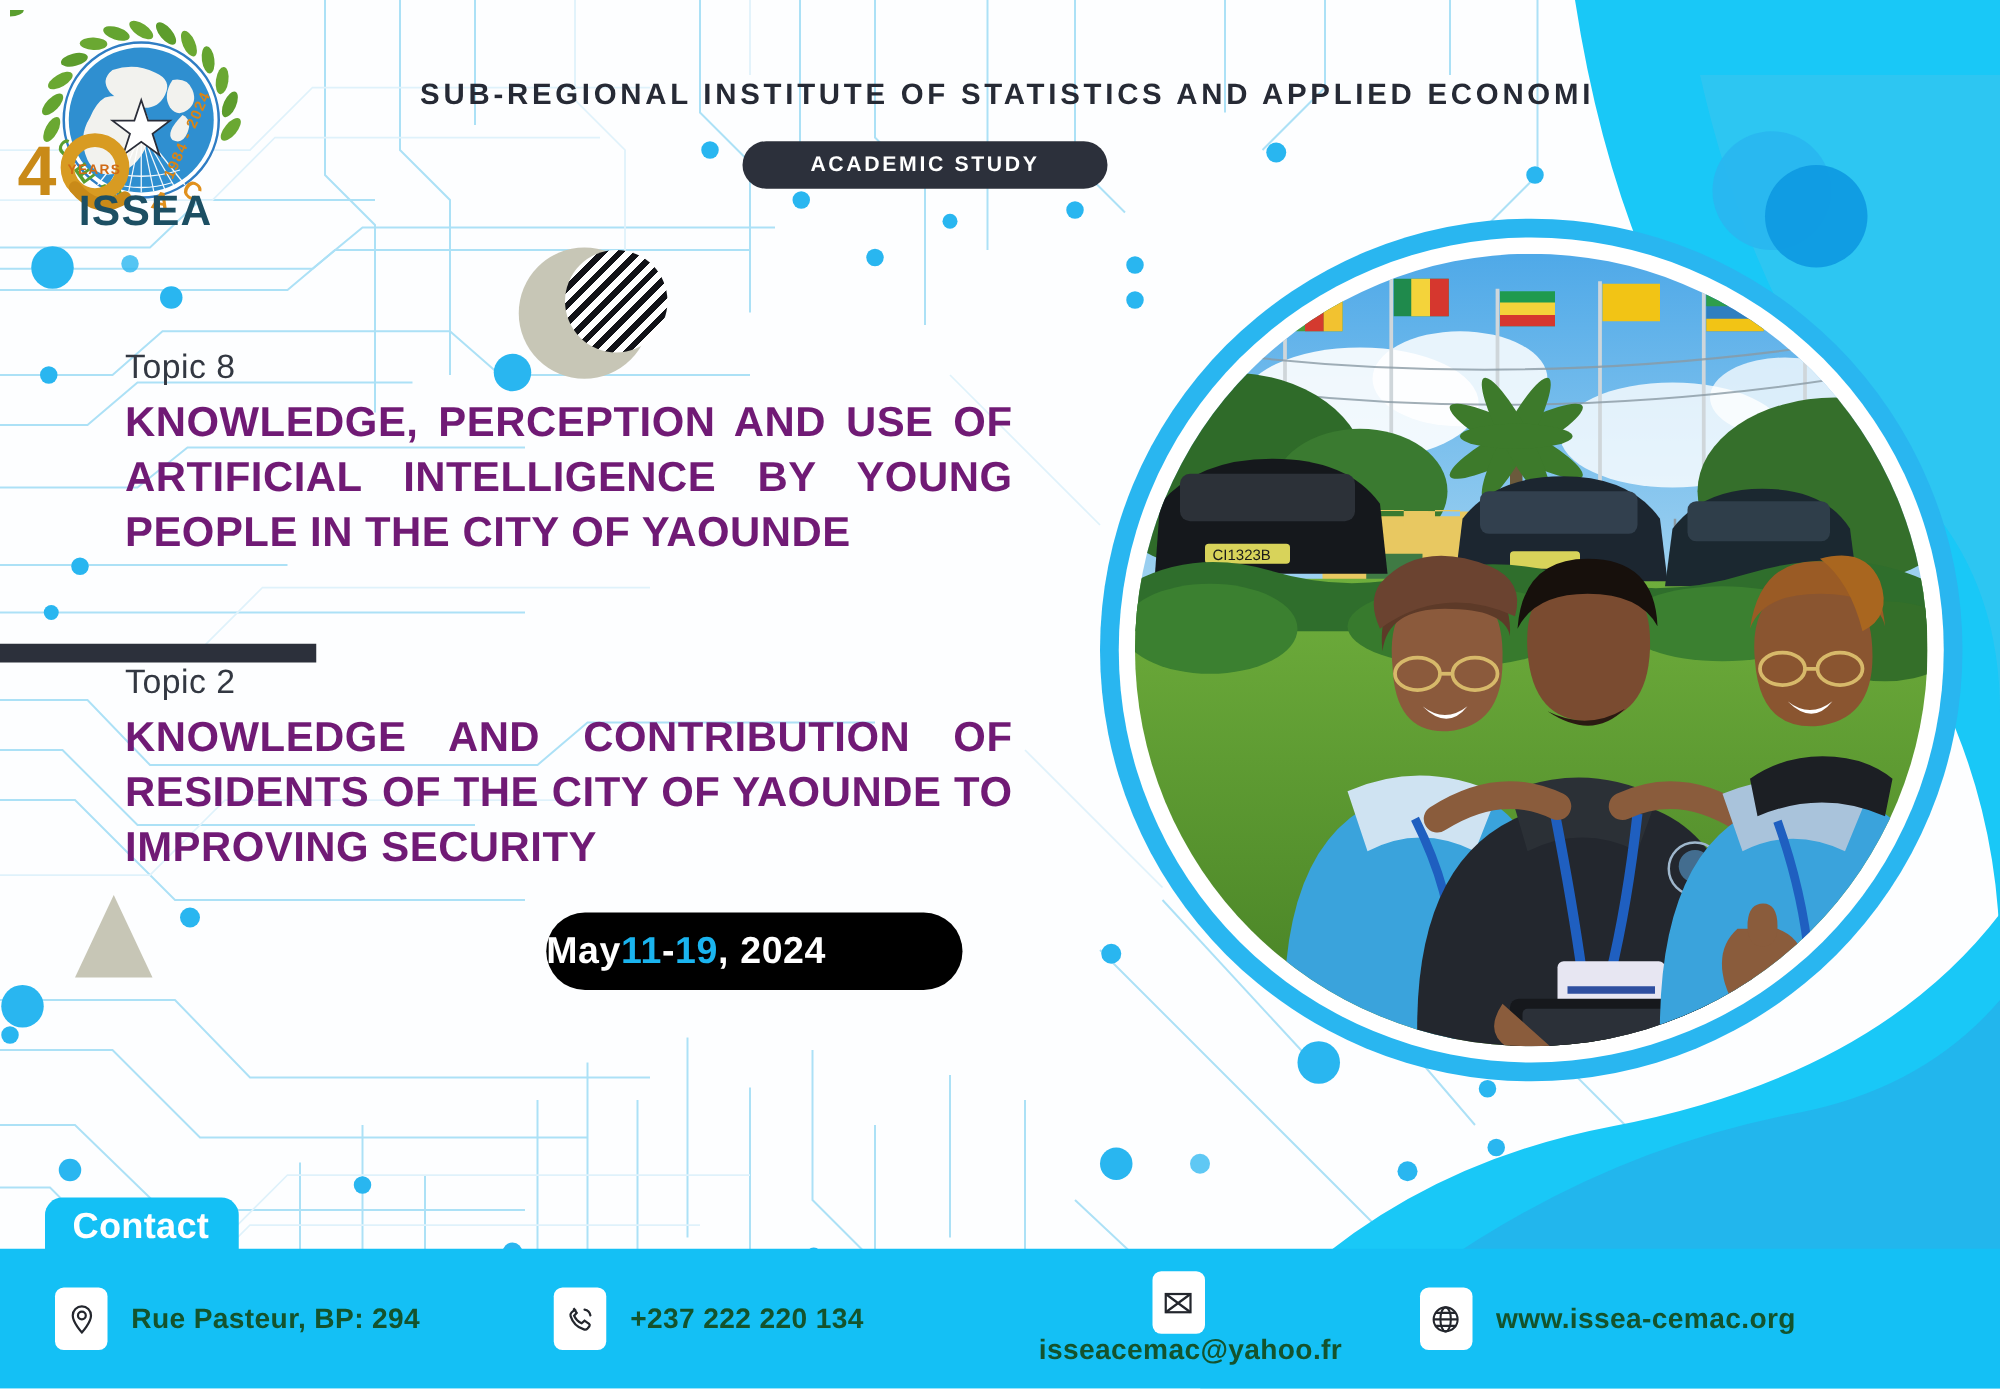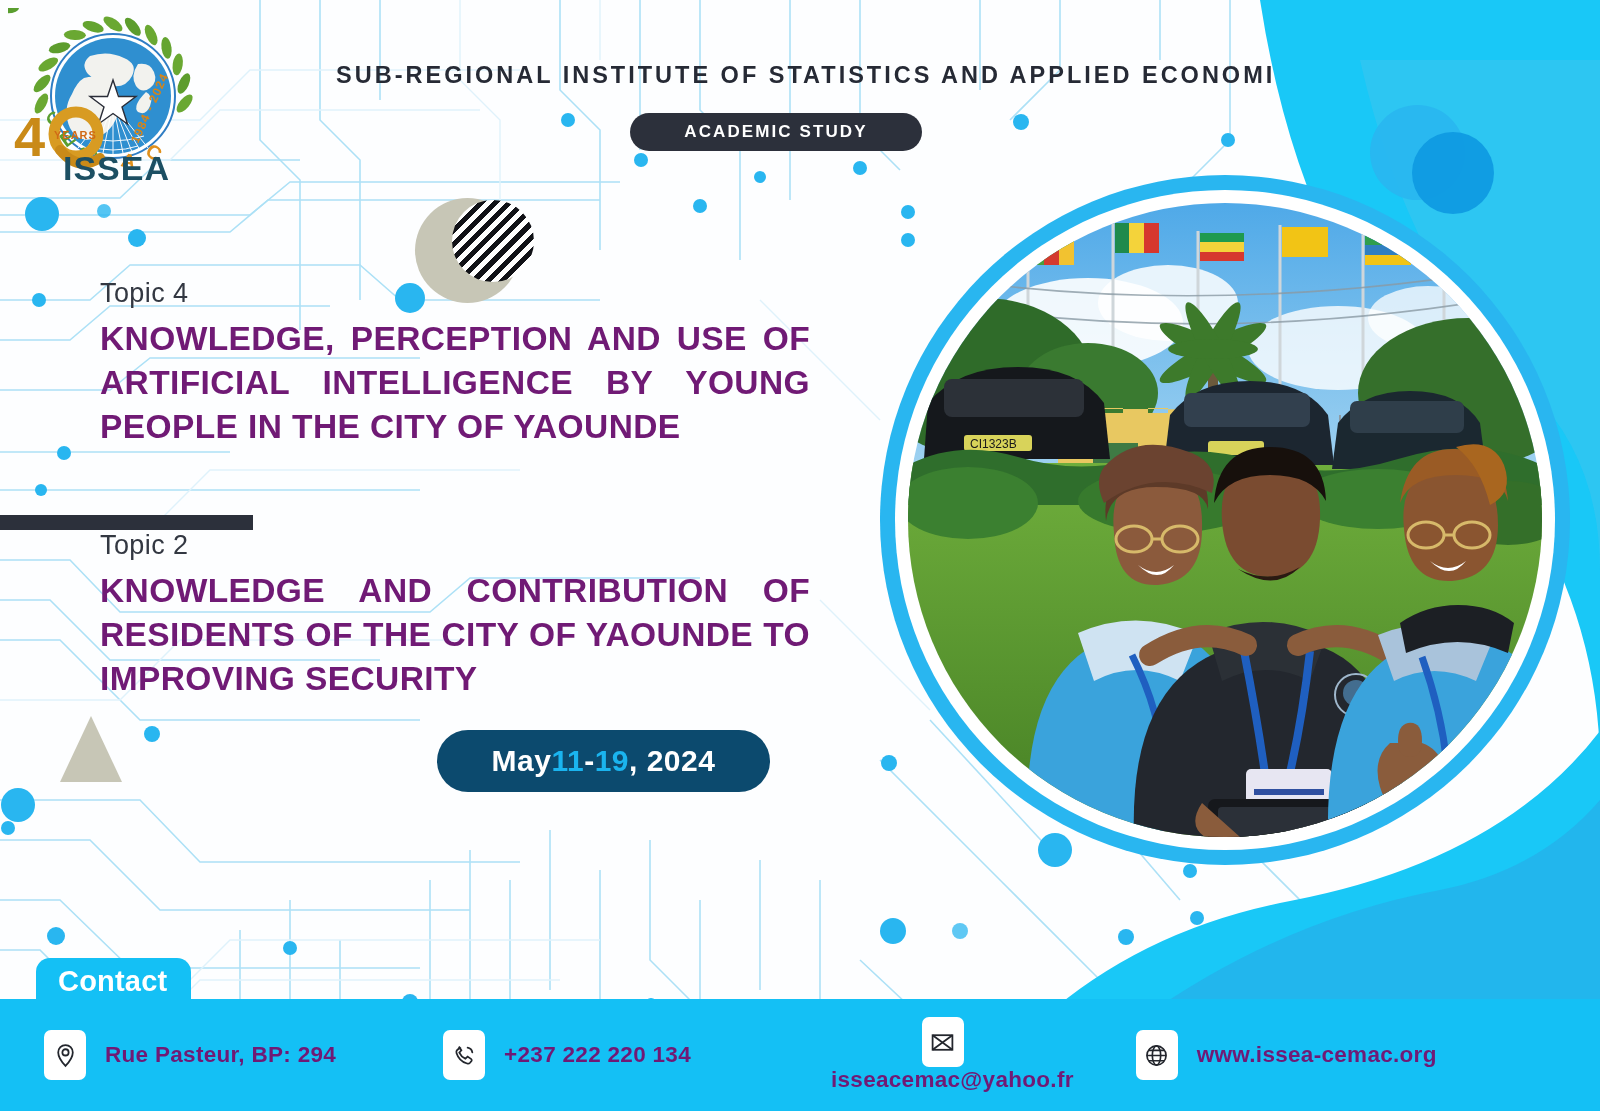--- a/index.html
+++ b/index.html
@@ -21,21 +21,21 @@
   .logo-wrap svg { width: 100%; height: 100%; display: block; }
 
   
   .inst-title {
     position: absolute; left: 270px; top: 62px; width: 1110px;
     text-align: center;
     font-size: 23.5px; font-weight: 700; letter-spacing: 3.0px;
     color: #262a35; white-space: nowrap;
   }
   .badge-academic {
-    position: absolute; left: 630px; top: 113px;
+    position: absolute; left: 594px; top: 113px;
     width: 292px; height: 38px;
     background: #2c303b; border-radius: 19px;
     display: flex; align-items: center; justify-content: center;
     color: #ffffff; font-size: 17px; font-weight: 700; letter-spacing: 2.1px;
   }
 
   
   .deco-circle-beige {
     position: absolute; left: 415px; top: 198px;
     width: 105px; height: 105px; border-radius: 50%;
@@ -104,22 +104,22 @@
     text-align: justify; text-align-last: left;
     width: 710px; text-transform: uppercase;
   }
   #topic1 { top: 278px; }
   #topic2 { top: 530px; }
 
   
   .date-pill {
     position: absolute; left: 437px; top: 730px;
     width: 333px; height: 62px;
-    background: #0c4a6e; border-radius: 31px;
-    display: flex; align-items: center; justify-content: center;
+    background: #000000; border-radius: 31px;
+    display: flex; align-items: center; 
     font-size: 30px; font-weight: 700; color: #ffffff; letter-spacing: .5px;
   }
   .date-pill .accent { color: #1ab4ef; }
 
   
   .body-text {
     position: absolute; left: 46px; top: 833px; width: 775px;
     font-size: 21.5px; font-weight: 700; color: #262a35;
     line-height: 1.42;
   }
@@ -141,21 +141,21 @@
     display: flex; align-items: center;
   }
   .contact-item { display: flex; align-items: center; }
   .ci-icon {
     width: 42px; height: 50px; background: #ffffff; border-radius: 7px;
     display: flex; align-items: center; justify-content: center;
     flex: none;
   }
   .ci-icon svg { width: 25px; height: 25px; display: block; }
   .ci-text {
-    margin-left: 19px; color: #701a75;
+    margin-left: 19px; color: #14532d;
     font-size: 22.5px; font-weight: 700; letter-spacing: .3px; white-space: nowrap;
   }
   #ci-0 { margin-left: 44px; }
   #ci-1 { margin-left: 107px; }
   #ci-2 { margin-left: 121px; flex-direction: column; }
   #ci-3 { margin-left: 62px; }
 </style>
 </head>
 <body>
 
@@ -545,21 +545,21 @@
         <rect x="520" y="570" width="56" height="52" rx="4" fill="#e7e6f2"></rect>
         <rect x="528" y="600" width="40" height="7" fill="#2f4fa0"></rect>
 
         <path d="M482 540 q-18 16 -10 44 q8 28 38 24 q26 -4 26 -34 q0 -26 -22 -34z" fill="#8a5c3c"></path>
         <path d="M500 520 q14 -2 14 18 q0 16 -12 16 q-12 0 -12 -16 q0 -16 10 -18z" fill="#8a5c3c"></path>
       </g>
     </svg>
   </div>
 
   <div class="topic-block" id="topic1">
-    <div class="topic-kicker">Topic 4</div>
+    <div class="topic-kicker">Topic 8</div>
     <div class="topic-title">KNOWLEDGE, PERCEPTION AND USE OF ARTIFICIAL INTELLIGENCE BY YOUNG PEOPLE IN THE CITY OF YAOUNDE</div>
   </div>
 
   <div class="topic-block" id="topic2">
     <div class="topic-kicker">Topic 2</div>
     <div class="topic-title">KNOWLEDGE AND CONTRIBUTION OF RESIDENTS OF THE CITY OF YAOUNDE TO IMPROVING SECURITY</div>
   </div>
 
   <div class="date-pill">
     <span>May </span>

